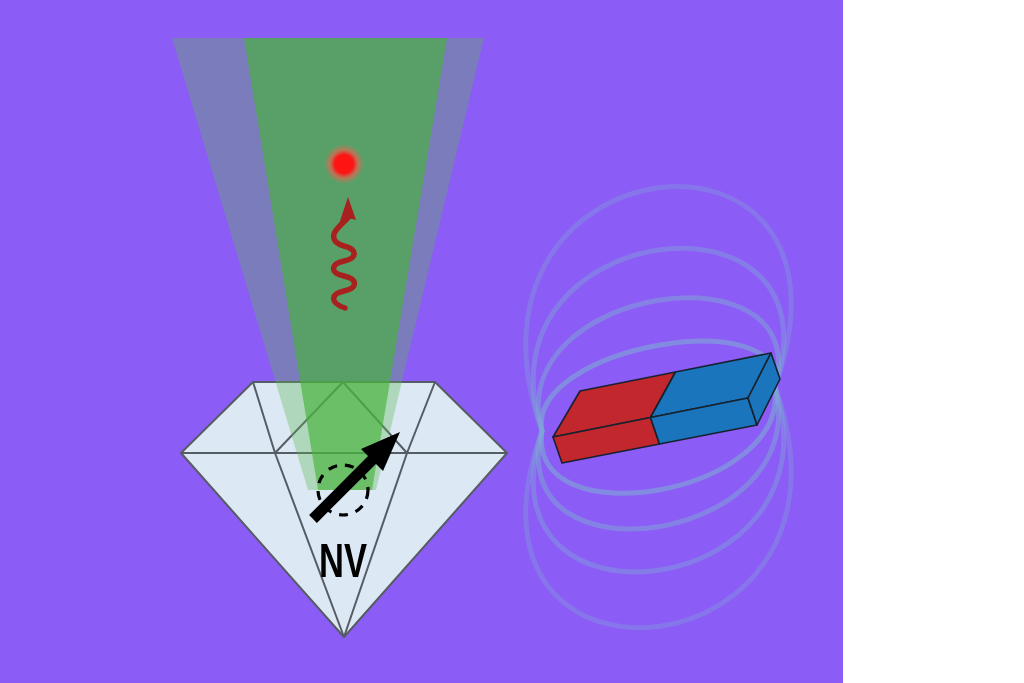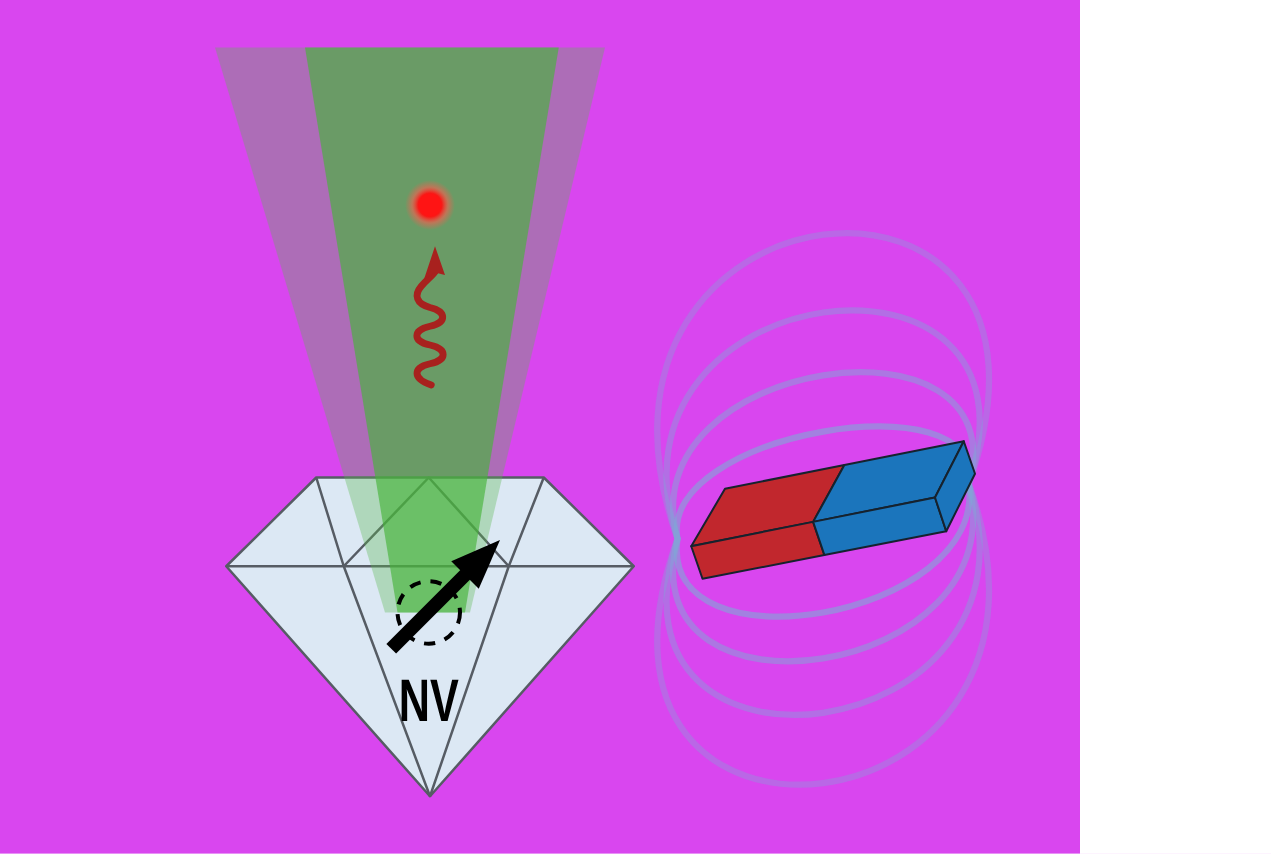--- a/index.html
+++ b/index.html
@@ -1,16 +1,16 @@
 <!DOCTYPE html>
 <html><head>
 <meta charset="utf-8">
 <style>
   html,body{margin:0;padding:0;background:#ffffff;font-family:"Liberation Sans",sans-serif;}
-  .stage{position:relative;width:843px;height:683px;background:#d946ef;overflow:hidden;padding-left:21px;}
+  .stage{position:relative;width:843px;height:683px;background:#8b5cf6;overflow:hidden;}
   .stage svg{position:absolute;left:0;top:0;display:block;}
   .nv-label{font-family:"Liberation Sans","DejaVu Sans",sans-serif;font-weight:bold;font-size:48px;}
 </style>
 </head>
 <body>
 
 <div class="stage">
   <svg width="1024" height="683" viewBox="0 0 1024 683">
 
     <defs>

